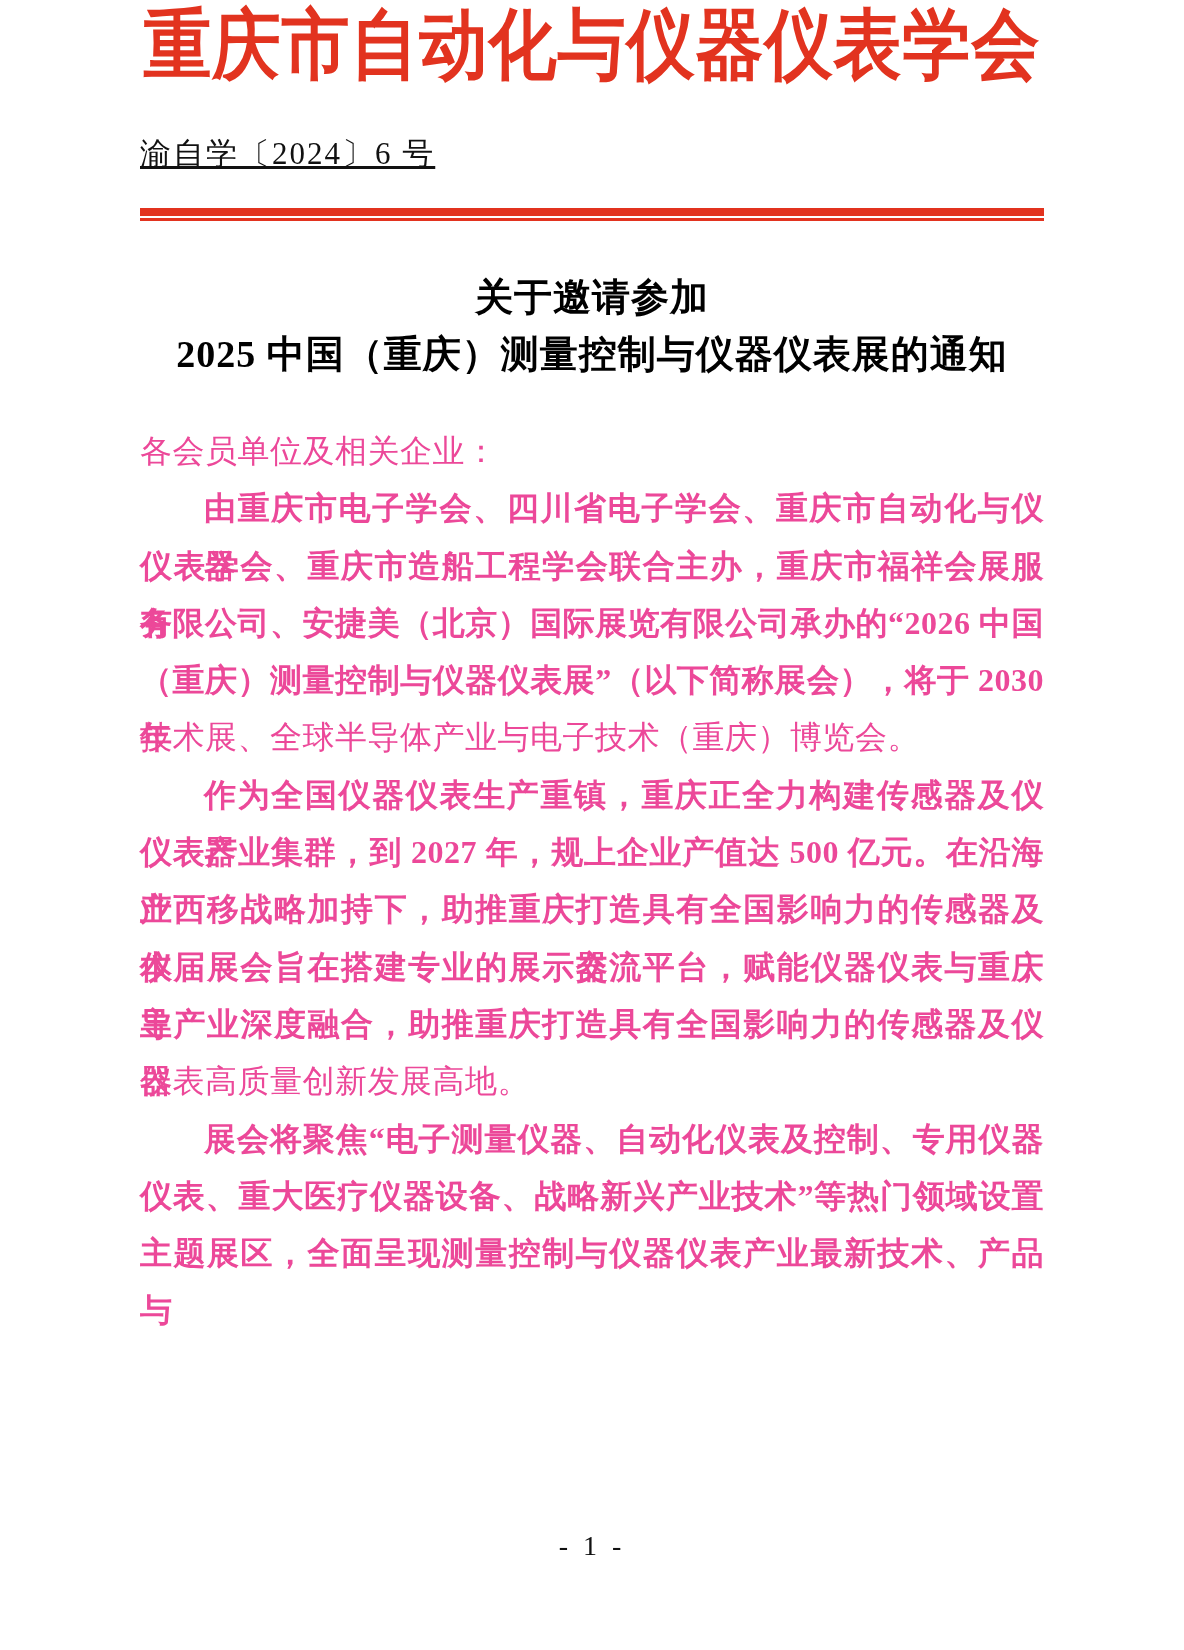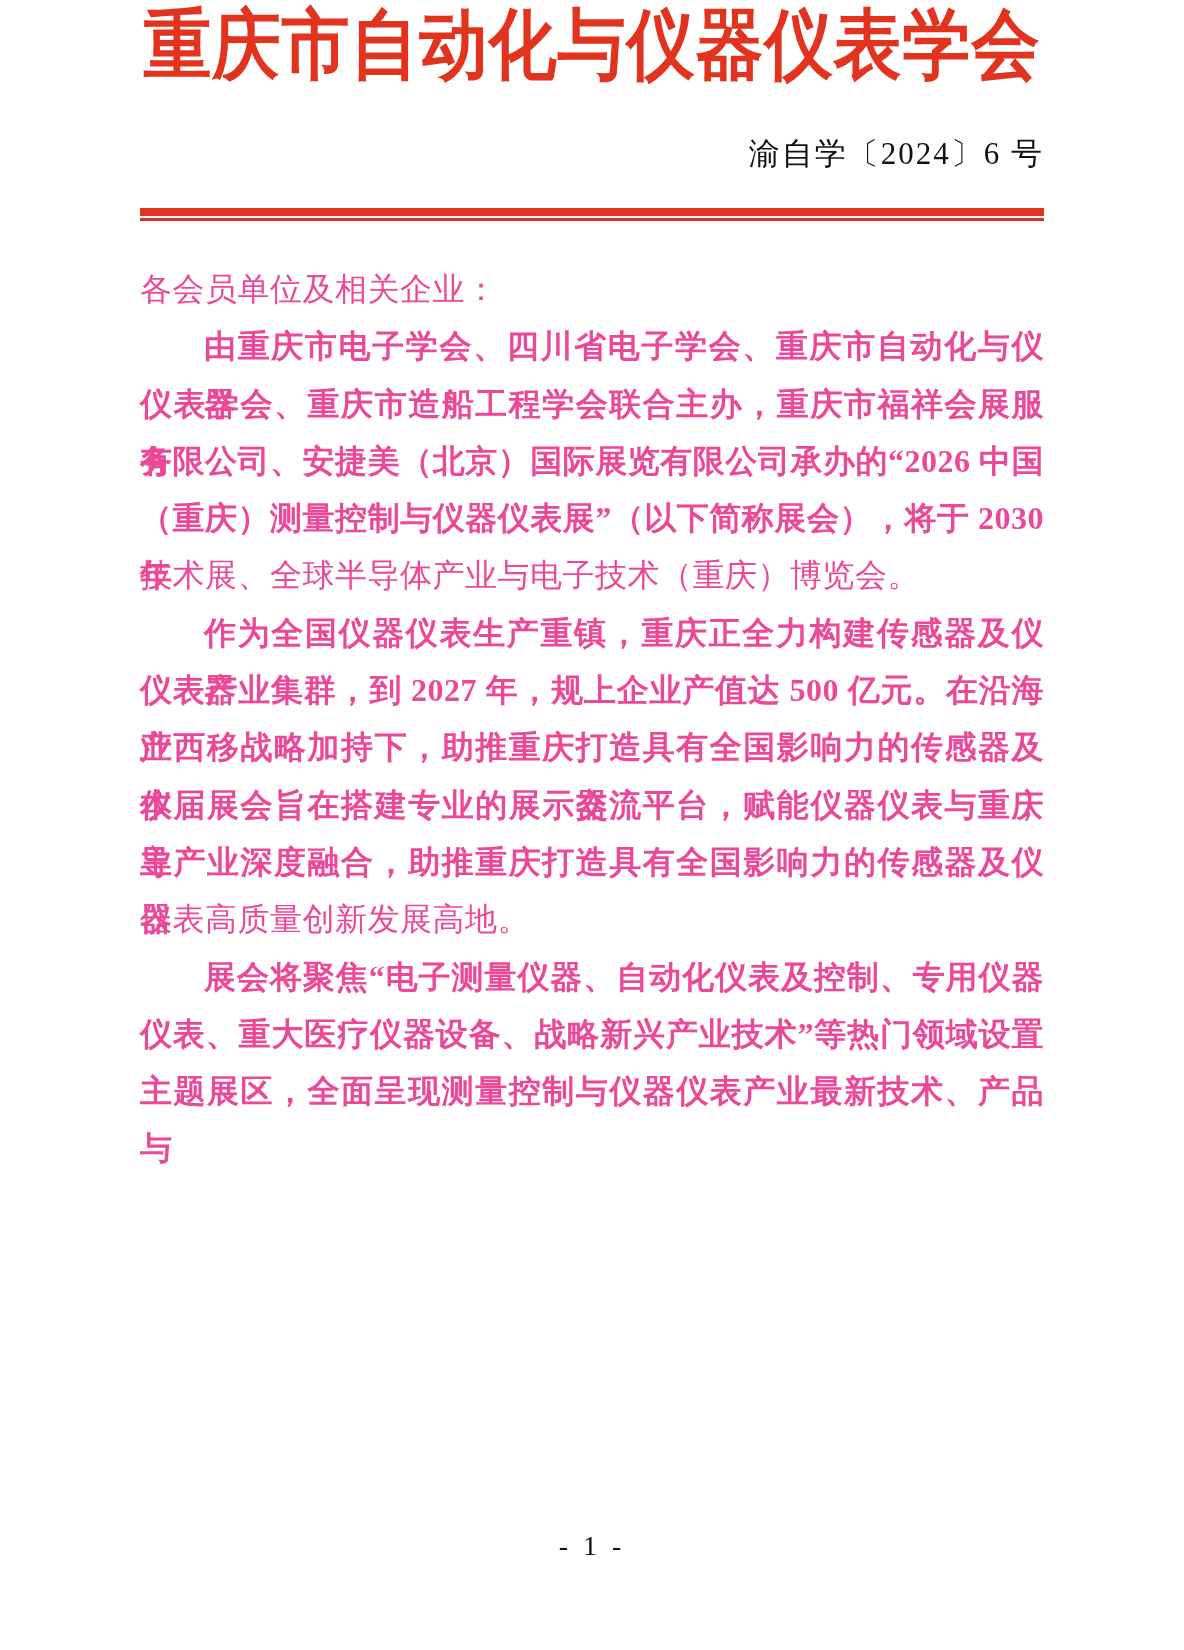--- a/index.html
+++ b/index.html
@@ -32,24 +32,25 @@
     color: #e2331f;
     letter-spacing: 1px;
     transform: scaleY(1.13);
     transform-origin: center center;
     white-space: nowrap;
   }
   
   .doc-number {
     margin-top: 24px;
     line-height: 44px;
-    text-align: right;
+    text-align: left;
     font-size: 31px;
     letter-spacing: 2px;
     color: #111111;
+    text-decoration: underline;
   }
   
   .red-rule {
     margin-top: 32px;
     height: 2px;
     background: #ffffff;
     border-top: 8px solid #e2331f;
     border-bottom: 3px solid #e2331f;
   }
   
@@ -103,20 +104,24 @@
 <div class="page">
 
   <div class="org-name-wrap">
     <span class="org-name">重庆市自动化与仪器仪表学会</span>
   </div>
 
   <div class="doc-number">渝自学〔2024〕6 号</div>
 
   <div class="red-rule"></div>
 
+  <div class="notice-title">
+    <div class="t-line">关于邀请参加</div>
+    <div class="t-line">2025 中国（重庆）测量控制与仪器仪表展的通知</div>
+  </div>
 
   <div class="body-text">
     <div class="line">各会员单位及相关企业：</div>
     <div class="line justify indent">由重庆市电子学会、四川省电子学会、重庆市自动化与仪器</div>
     <div class="line justify">仪表学会、重庆市造船工程学会联合主办，重庆市福祥会展服务</div>
     <div class="line justify">有限公司、安捷美（北京）国际展览有限公司承办的“2026 中国</div>
     <div class="line justify">（重庆）测量控制与仪器仪表展”（以下简称展会），将于 2030 年</div>
     <div class="line">技术展、全球半导体产业与电子技术（重庆）博览会。</div>
     <div class="line justify indent">作为全国仪器仪表生产重镇，重庆正全力构建传感器及仪器</div>
     <div class="line justify">仪表产业集群，到 2027 年，规上企业产值达 500 亿元。在沿海产</div>

